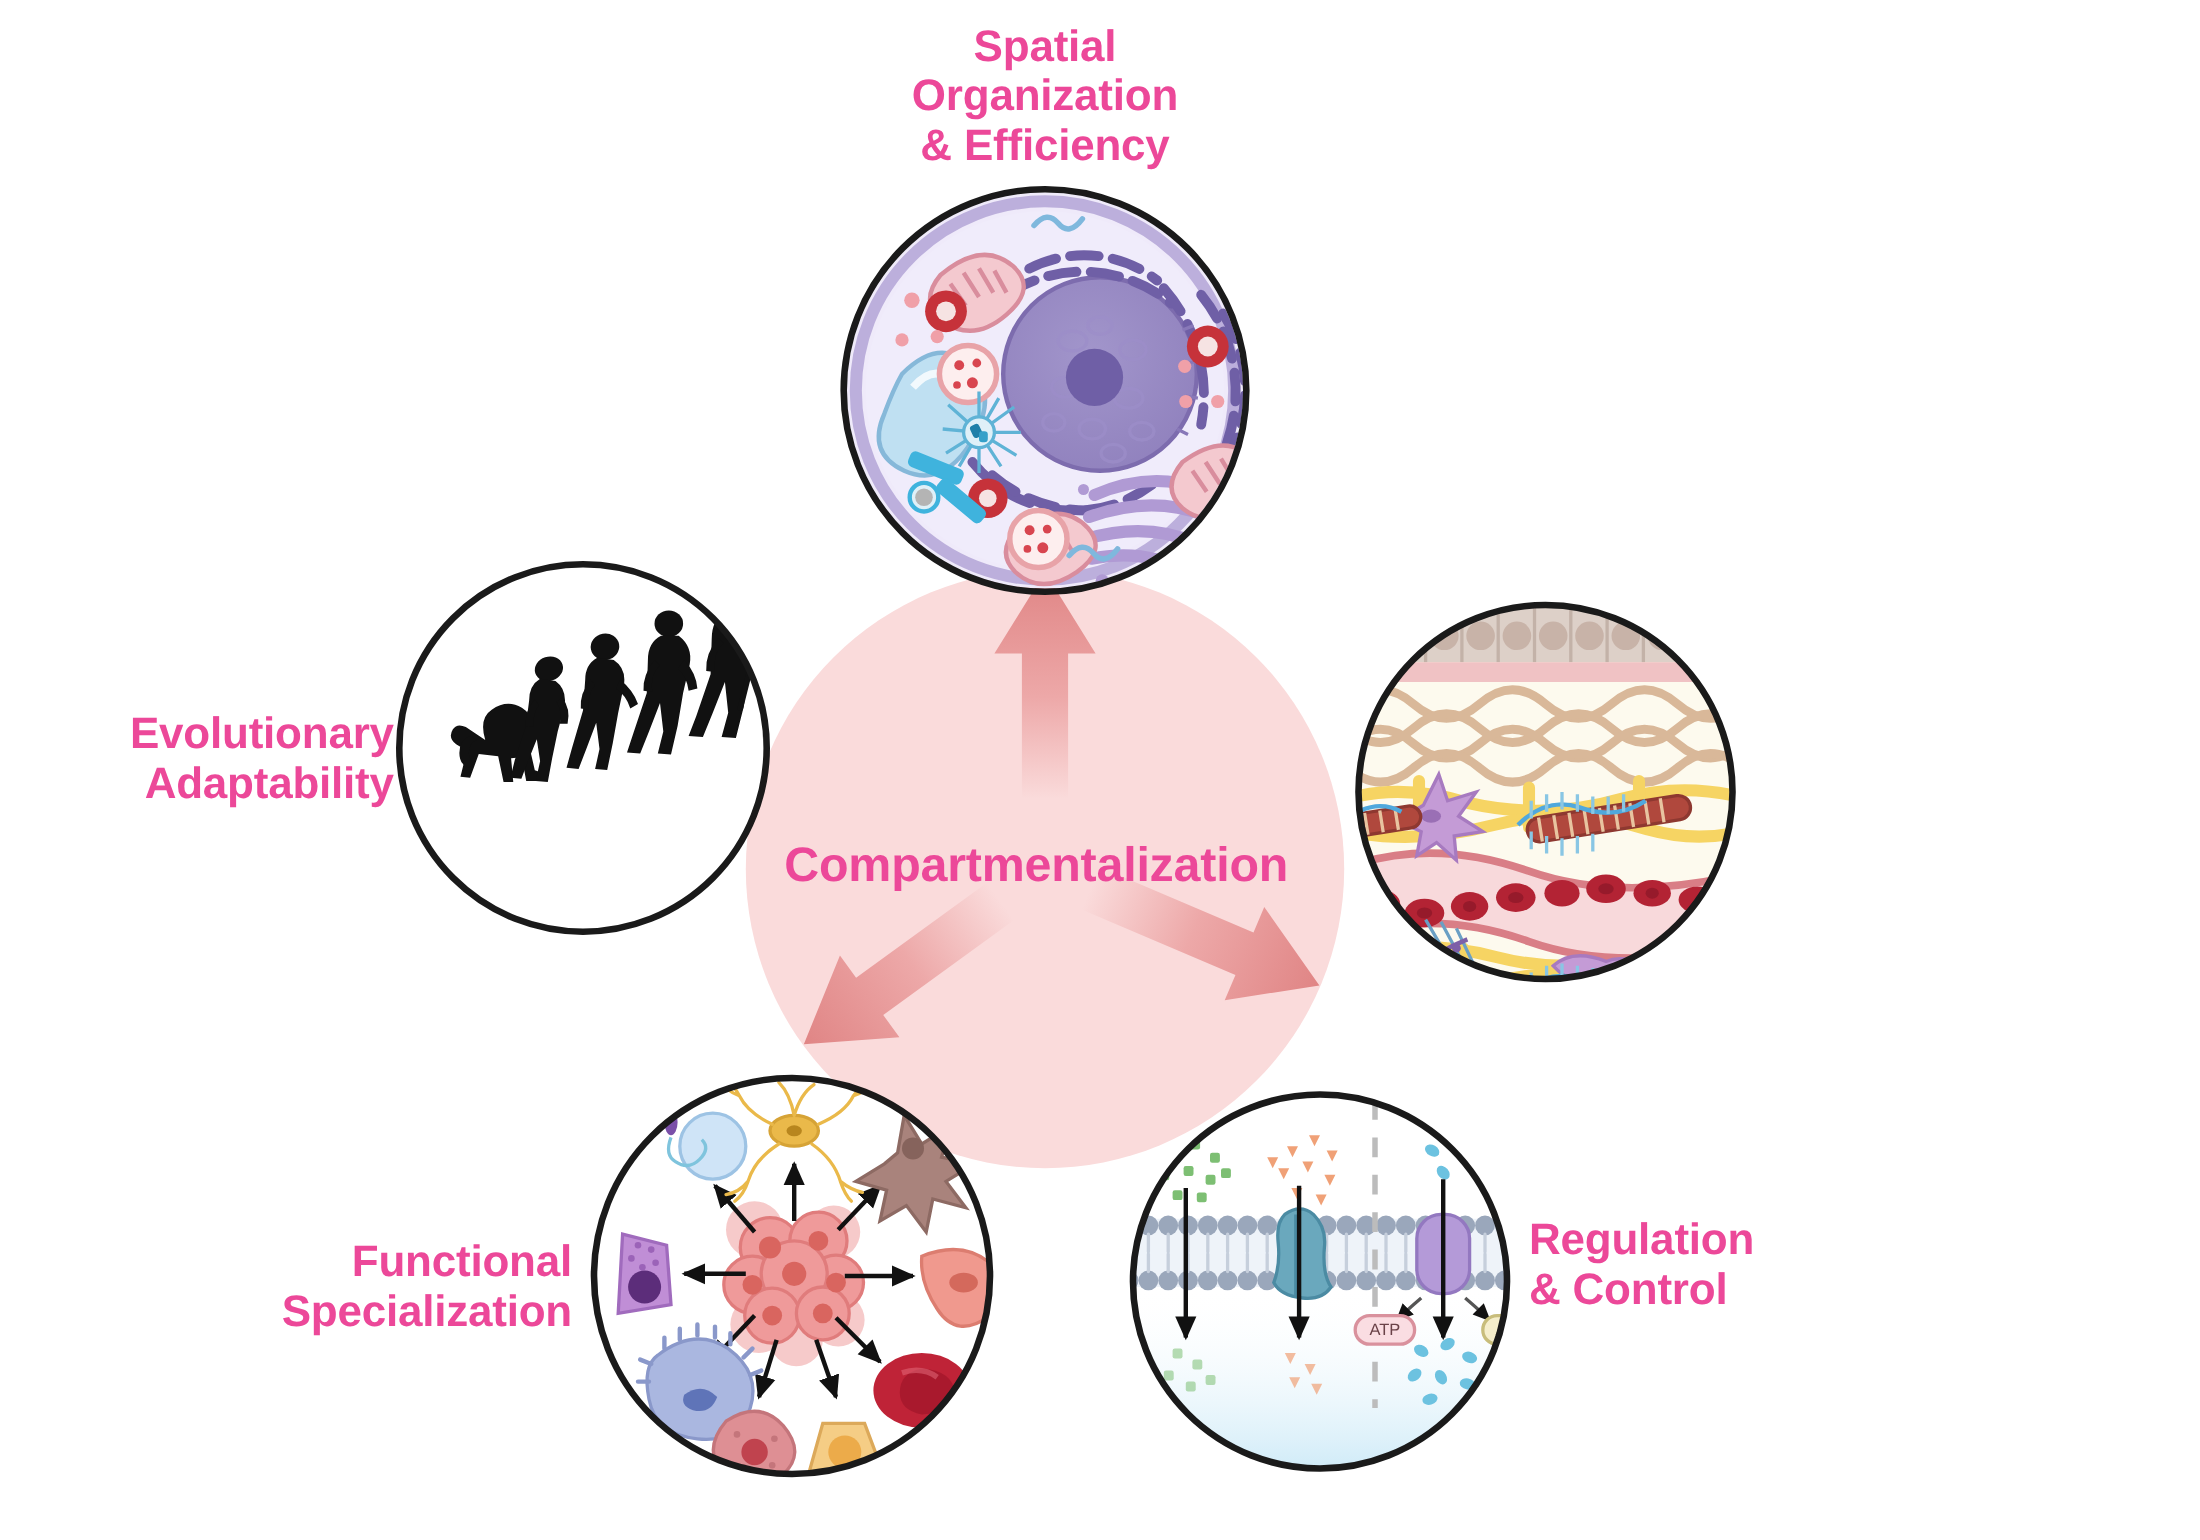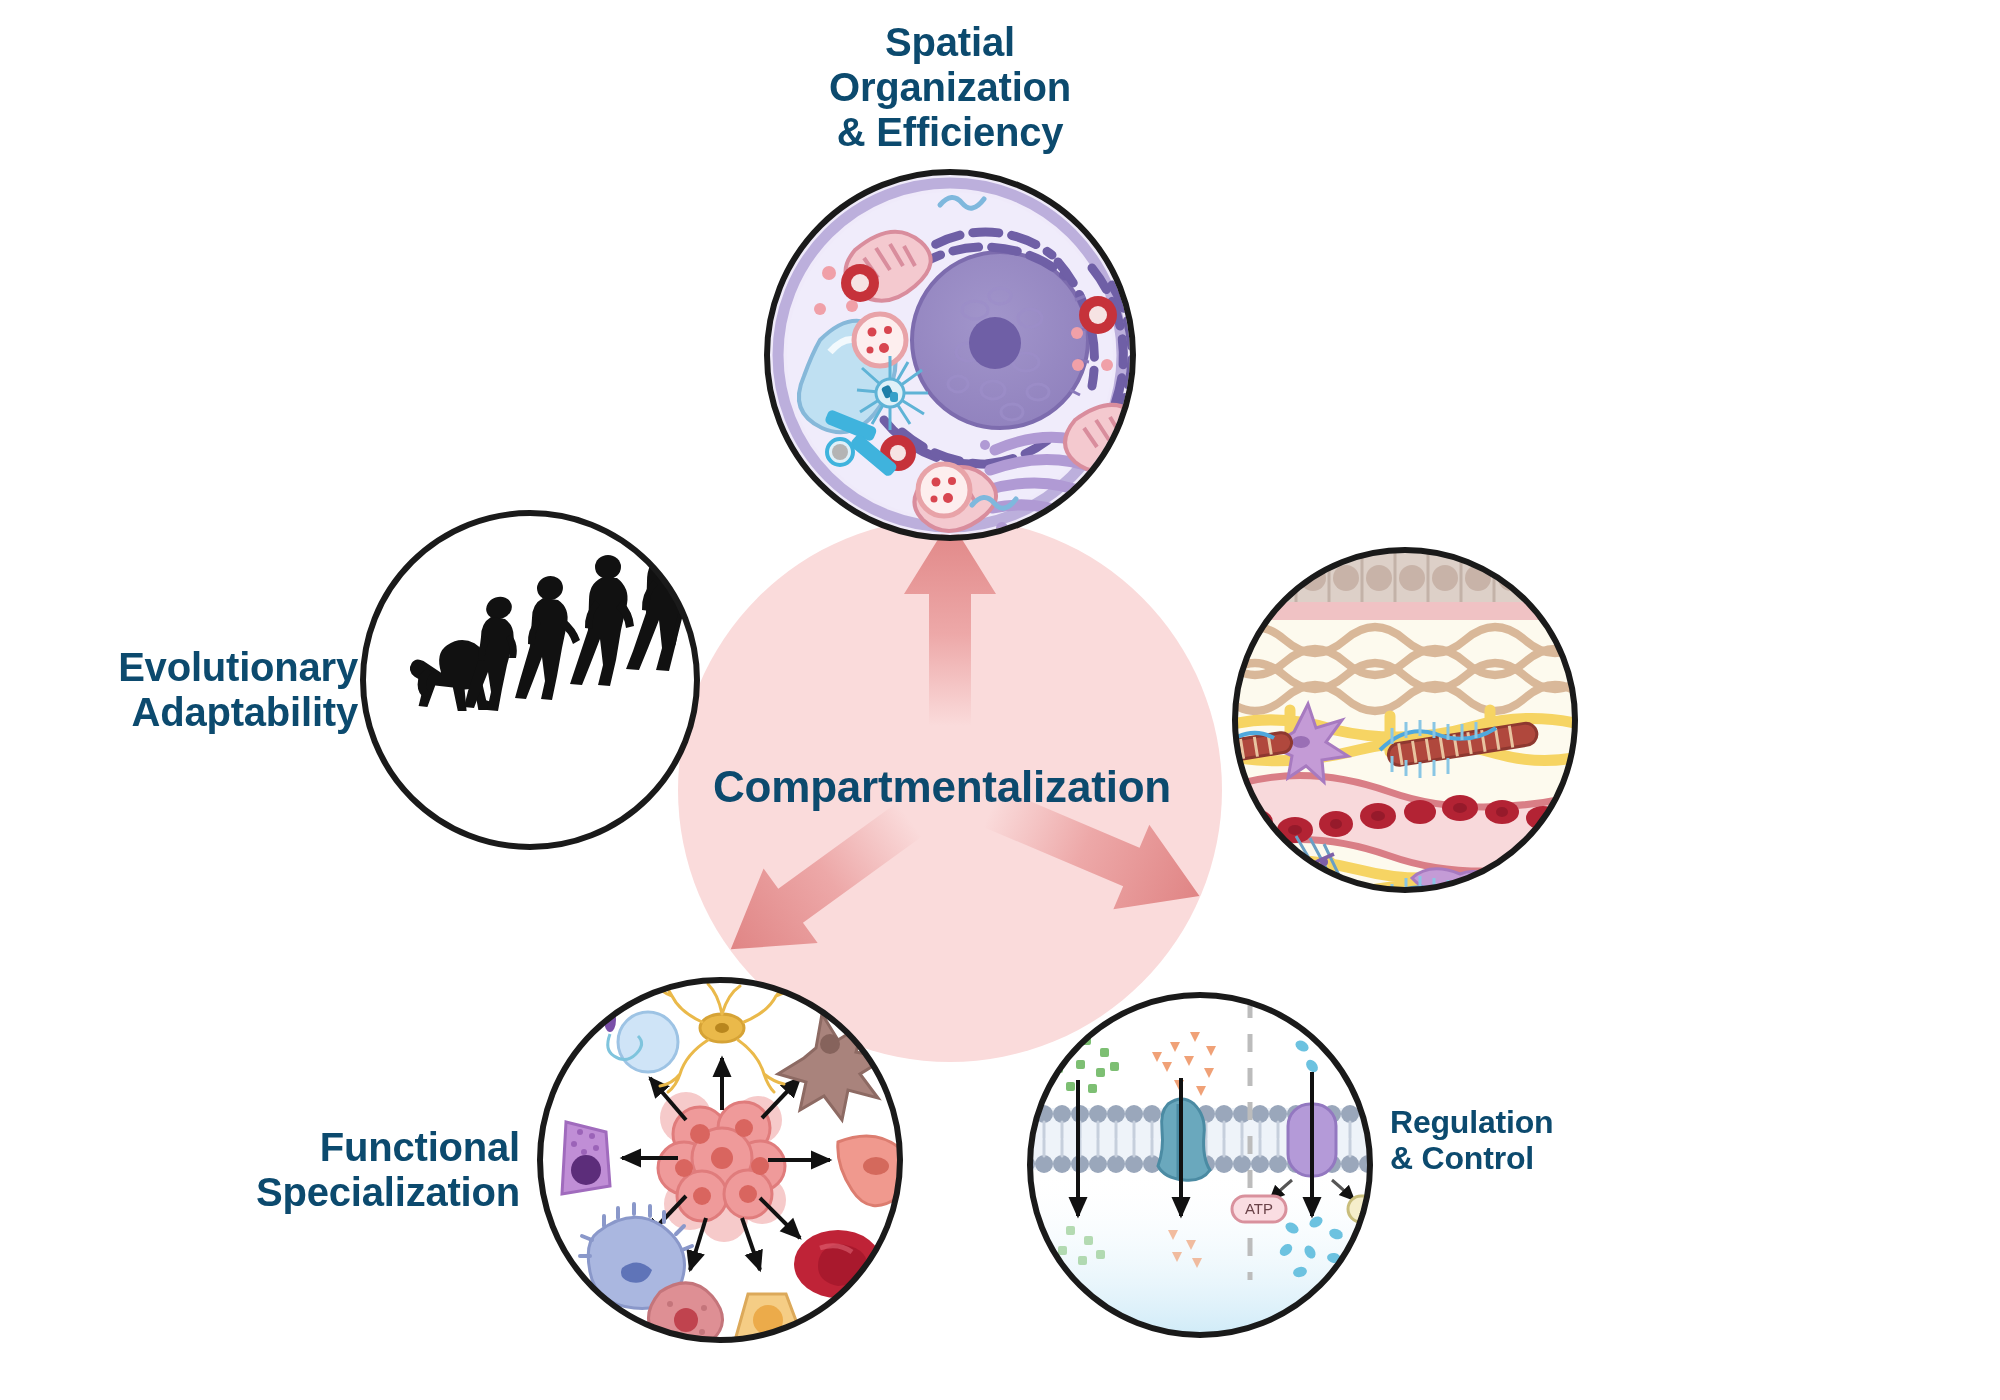--- a/index.html
+++ b/index.html
@@ -1,26 +1,26 @@
 <!DOCTYPE html>
 <html><head>
 <meta charset="utf-8">
 <style>
   html,body{margin:0;padding:0;background:#ffffff;}
   body{width:2000px;height:1400px;overflow:hidden;
        font-family:"Liberation Sans","DejaVu Sans",sans-serif;}
   #stage{position:relative;width:2000px;height:1400px;background:#fff;}
   svg#fig{position:absolute;left:0;top:0;width:2000px;height:1400px;}
-  .lbl{position:absolute;font-weight:bold;color:#0c4a6e;line-height:1.12;
+  .lbl{position:absolute;font-weight:bold;color:#ec4899;line-height:1.12;
        white-space:pre-line;letter-spacing:-0.2px;}
   #lbl-top{left:760px;top:20px;width:380px;text-align:center;font-size:40px;}
   #lbl-left{left:38px;top:645px;width:320px;text-align:right;font-size:40px;}
   #lbl-right{left:1600px;top:645px;width:390px;text-align:left;font-size:40px;}
   #lbl-bl{left:210px;top:1105px;width:310px;text-align:right;font-size:40px;margin-top:20px;}
-  #lbl-br{left:1390px;top:1105px;width:330px;text-align:left;font-size:32px;}
+  #lbl-br{left:1390px;top:1105px;width:330px;text-align:left;font-size:40px;}
   #lbl-center{left:652px;top:762px;width:580px;text-align:center;font-size:44px;}
 </style>
 </head>
 <body>
 
 <div id="stage">
 
 <svg id="fig" viewBox="0 0 2000 1400">
   <defs>
 

